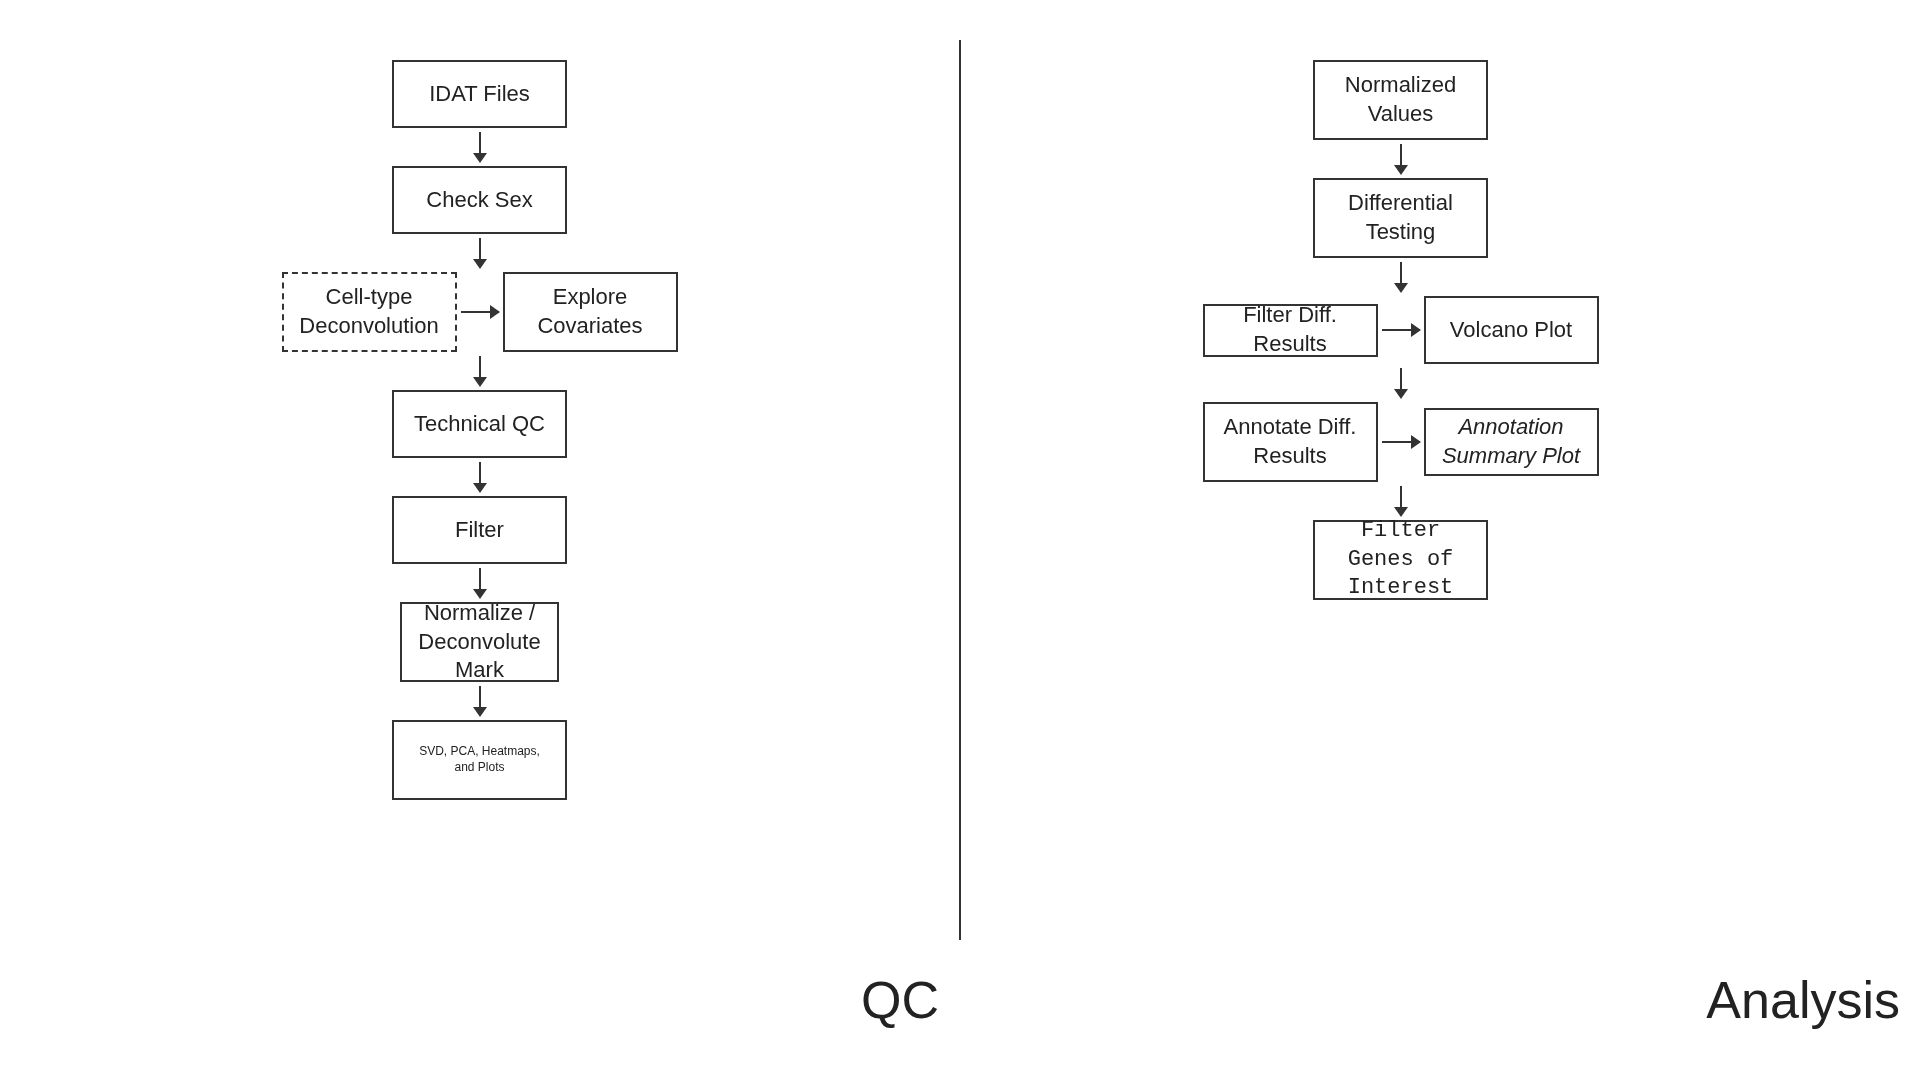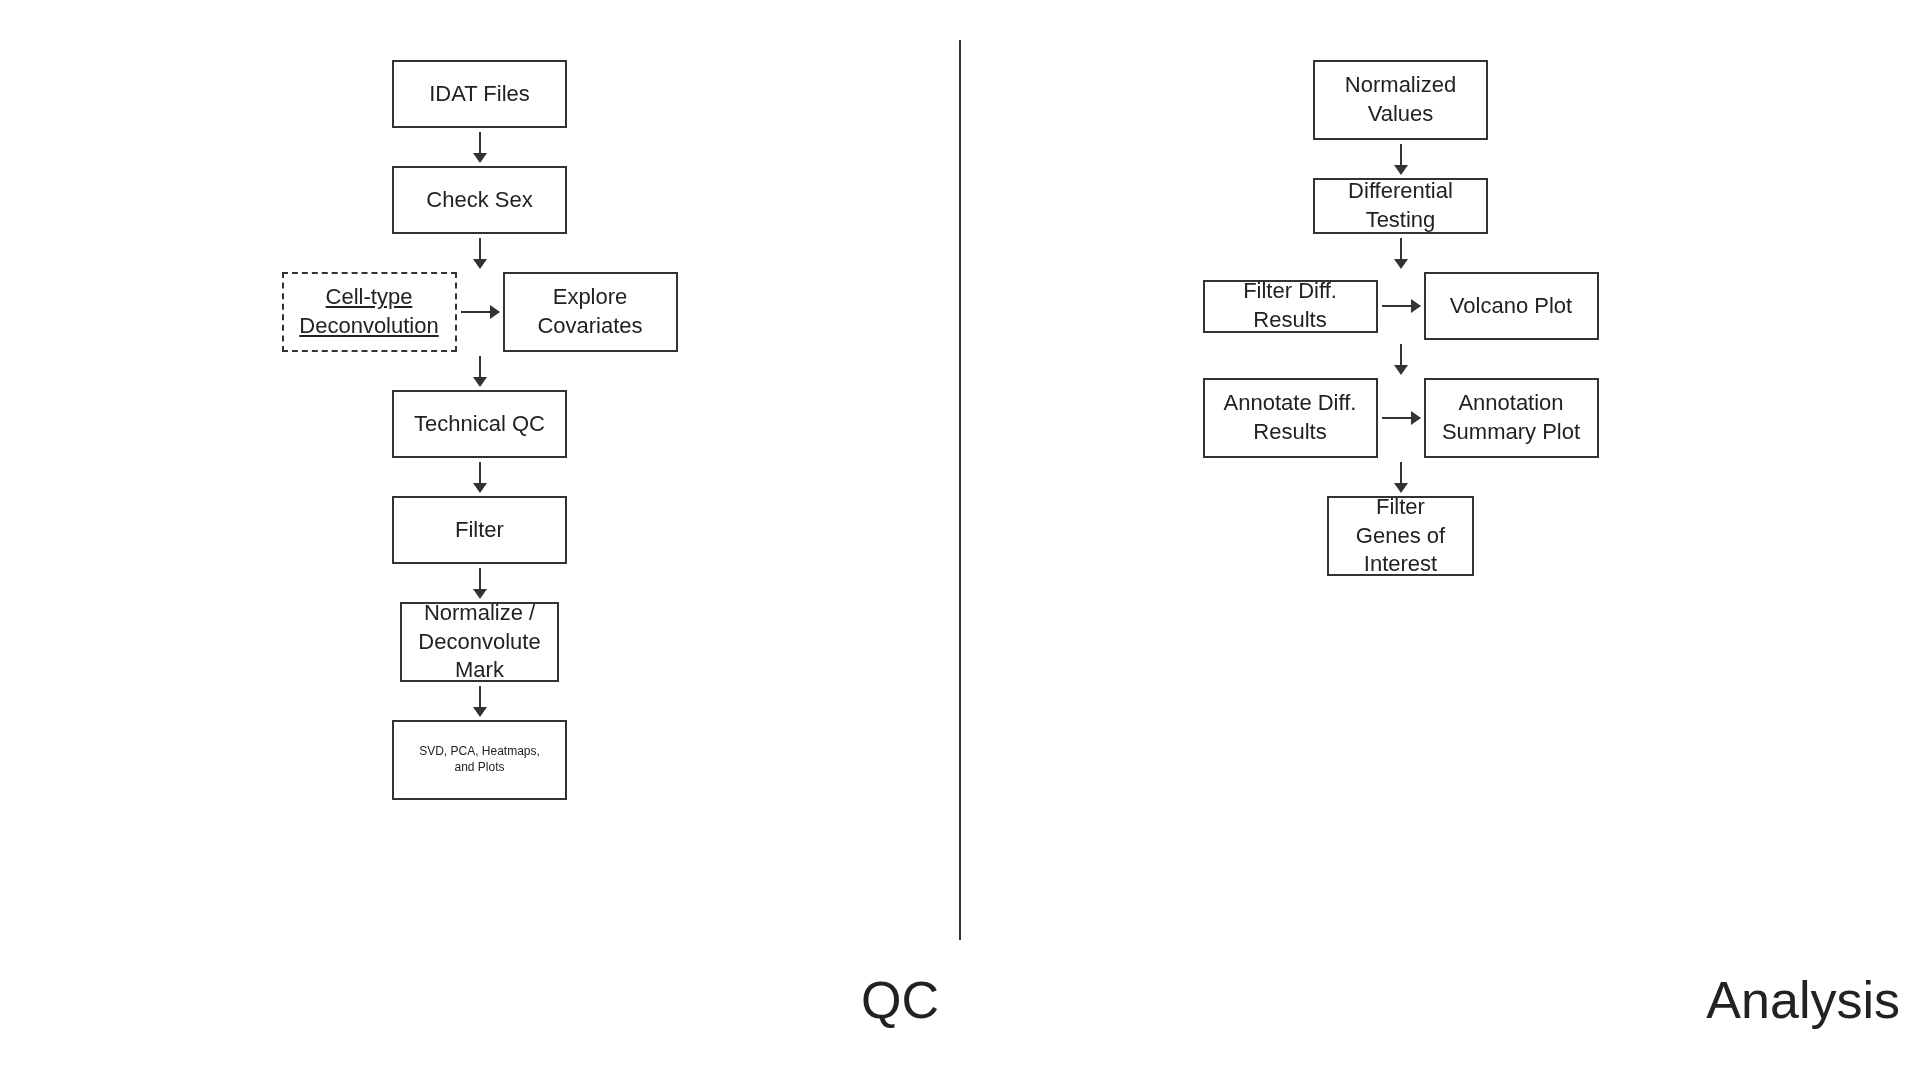--- a/index.html
+++ b/index.html
@@ -54,21 +54,20 @@
       border: 2px dashed #333;
       background: #fff;
       display: flex;
       align-items: center;
       justify-content: center;
       text-align: center;
       font-size: 22px;
       color: #222;
       line-height: 1.3;
       padding: 10px 14px;
-      text-decoration: underline;
     }
 
     .arrow-down {
       display: flex;
       align-items: center;
       justify-content: center;
       flex-direction: column;
       height: 38px;
     }
 
@@ -191,41 +190,41 @@
 
 <div class="divider"></div>
 
 <div class="panel">
   <div class="analysis-flow" style="align-items:center; margin-left:-80px;">
 
     <div class="box" style="width:175px; height:80px; white-space:pre-line;">Normalized
 Values</div>
     <div class="arrow-down"></div>
 
-    <div class="box" style="width:175px; height:56px; white-space:pre-line;">Differential
+    <div class="box" style="width:175px; height:80px; white-space:pre-line;">Differential
 Testing</div>
     <div class="arrow-down"></div>
 
     <div class="analysis-row">
       <div class="box" style="width:175px; height:53px;">Filter Diff. Results</div>
       <div class="arrow-right" style="margin: 0 4px;"></div>
       <div class="box" style="width:175px; height:68px;">Volcano Plot</div>
     </div>
     <div class="arrow-down"></div>
 
     <div class="analysis-row">
       <div class="box" style="width:175px; height:80px; white-space:pre-line;">Annotate Diff.
 Results</div>
       <div class="arrow-right" style="margin: 0 4px;"></div>
-      <div class="box" style="width:175px; height:80px; white-space:pre-line;">Annotation
+      <div class="box" style="width:175px; height:68px; white-space:pre-line;font-style:italic;">Annotation
 Summary Plot</div>
     </div>
     <div class="arrow-down"></div>
 
-    <div class="box" style="width:147px; height:80px; white-space:pre-line;">Filter Genes of
+    <div class="box" style="width:175px; height:80px; white-space:pre-line;font-family:Liberation Mono, monospace;">Filter Genes of
 Interest</div>
 
   </div>
 
   <div class="panel-bottom">
     <div class="panel-title">Analysis</div>
   </div>
 </div>
 
 </body></html>

